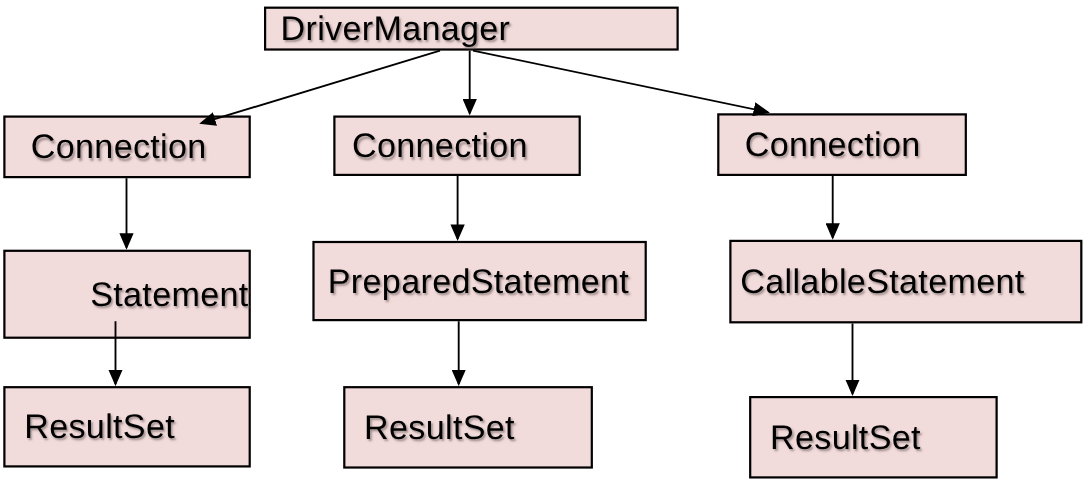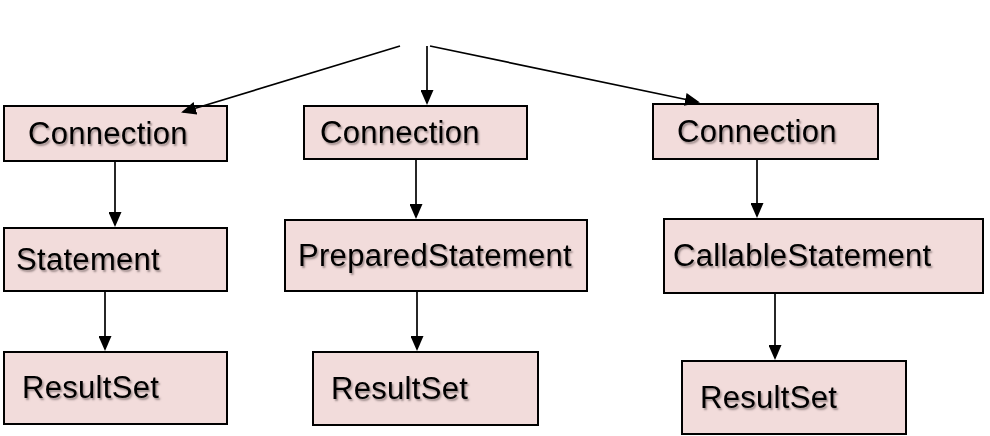--- a/index.html
+++ b/index.html
@@ -27,21 +27,21 @@
     letter-spacing: 0.3px;
     color: #000000;
     text-shadow: 1.5px 2px 2px rgba(110, 95, 95, 0.65);
     white-space: nowrap;
   }
   
   .n-dm { left: 240px; top: 6px;   width: 377px; height: 40px; padding-left: 13px; }
   .n-c1 { left: 3px;   top: 105px; width: 225px; height: 57px; padding-left: 23px; }
   .n-c2 { left: 303px; top: 105px; width: 225px; height: 55px; }
   .n-c3 { left: 652px; top: 103px; width: 227px; height: 57px; padding-left: 23px; }
-  .n-st { left: 3px;   top: 227px; width: 225px; height: 65px; padding-left: 11px; }
+  .n-st { left: 3px;   top: 227px; width: 225px; height: 81px; padding-left: 11px; justify-content: flex-end; }
   .n-ps { left: 284px; top: 219px; width: 304px; height: 73px; padding-left: 12px; }
   .n-cs { left: 663px; top: 218px; width: 321px; height: 76px; padding-left: 8px; }
   .n-r1 { left: 3px;   top: 351px; width: 225px; height: 74px; padding-left: 17px; }
   .n-r2 { left: 312px; top: 351px; width: 227px; height: 75px; padding-left: 17px; }
   .n-r3 { left: 681px; top: 360px; width: 226px; height: 75px; padding-left: 17px; }
   .edges-layer {
     position: absolute;
     left: 0; top: 0;
     width: 990px; height: 436px;
     pointer-events: none;
@@ -67,20 +67,23 @@
     <line x1="427" y1="46" x2="427" y2="103" marker-end="url(#arrow)"></line>
     <line x1="430" y1="46" x2="698" y2="102" marker-end="url(#arrow)"></line>
     <line x1="115" y1="162" x2="115" y2="225" marker-end="url(#arrow)"></line>
     <line x1="416" y1="160" x2="416" y2="217" marker-end="url(#arrow)"></line>
     <line x1="757" y1="160" x2="757" y2="216" marker-end="url(#arrow)"></line>
     <line x1="105" y1="292" x2="105" y2="349" marker-end="url(#arrow)"></line>
     <line x1="417" y1="292" x2="417" y2="349" marker-end="url(#arrow)"></line>
     <line x1="775" y1="294" x2="775" y2="358" marker-end="url(#arrow)"></line>
   </svg>
 
+  <div class="node n-dm">
+    <span>DriverManager</span>
+  </div>
 
   <div class="node n-c1">
     <span>Connection</span>
   </div>
   <div class="node n-c2">
     <span>Connection</span>
   </div>
   <div class="node n-c3">
     <span>Connection</span>
   </div>

